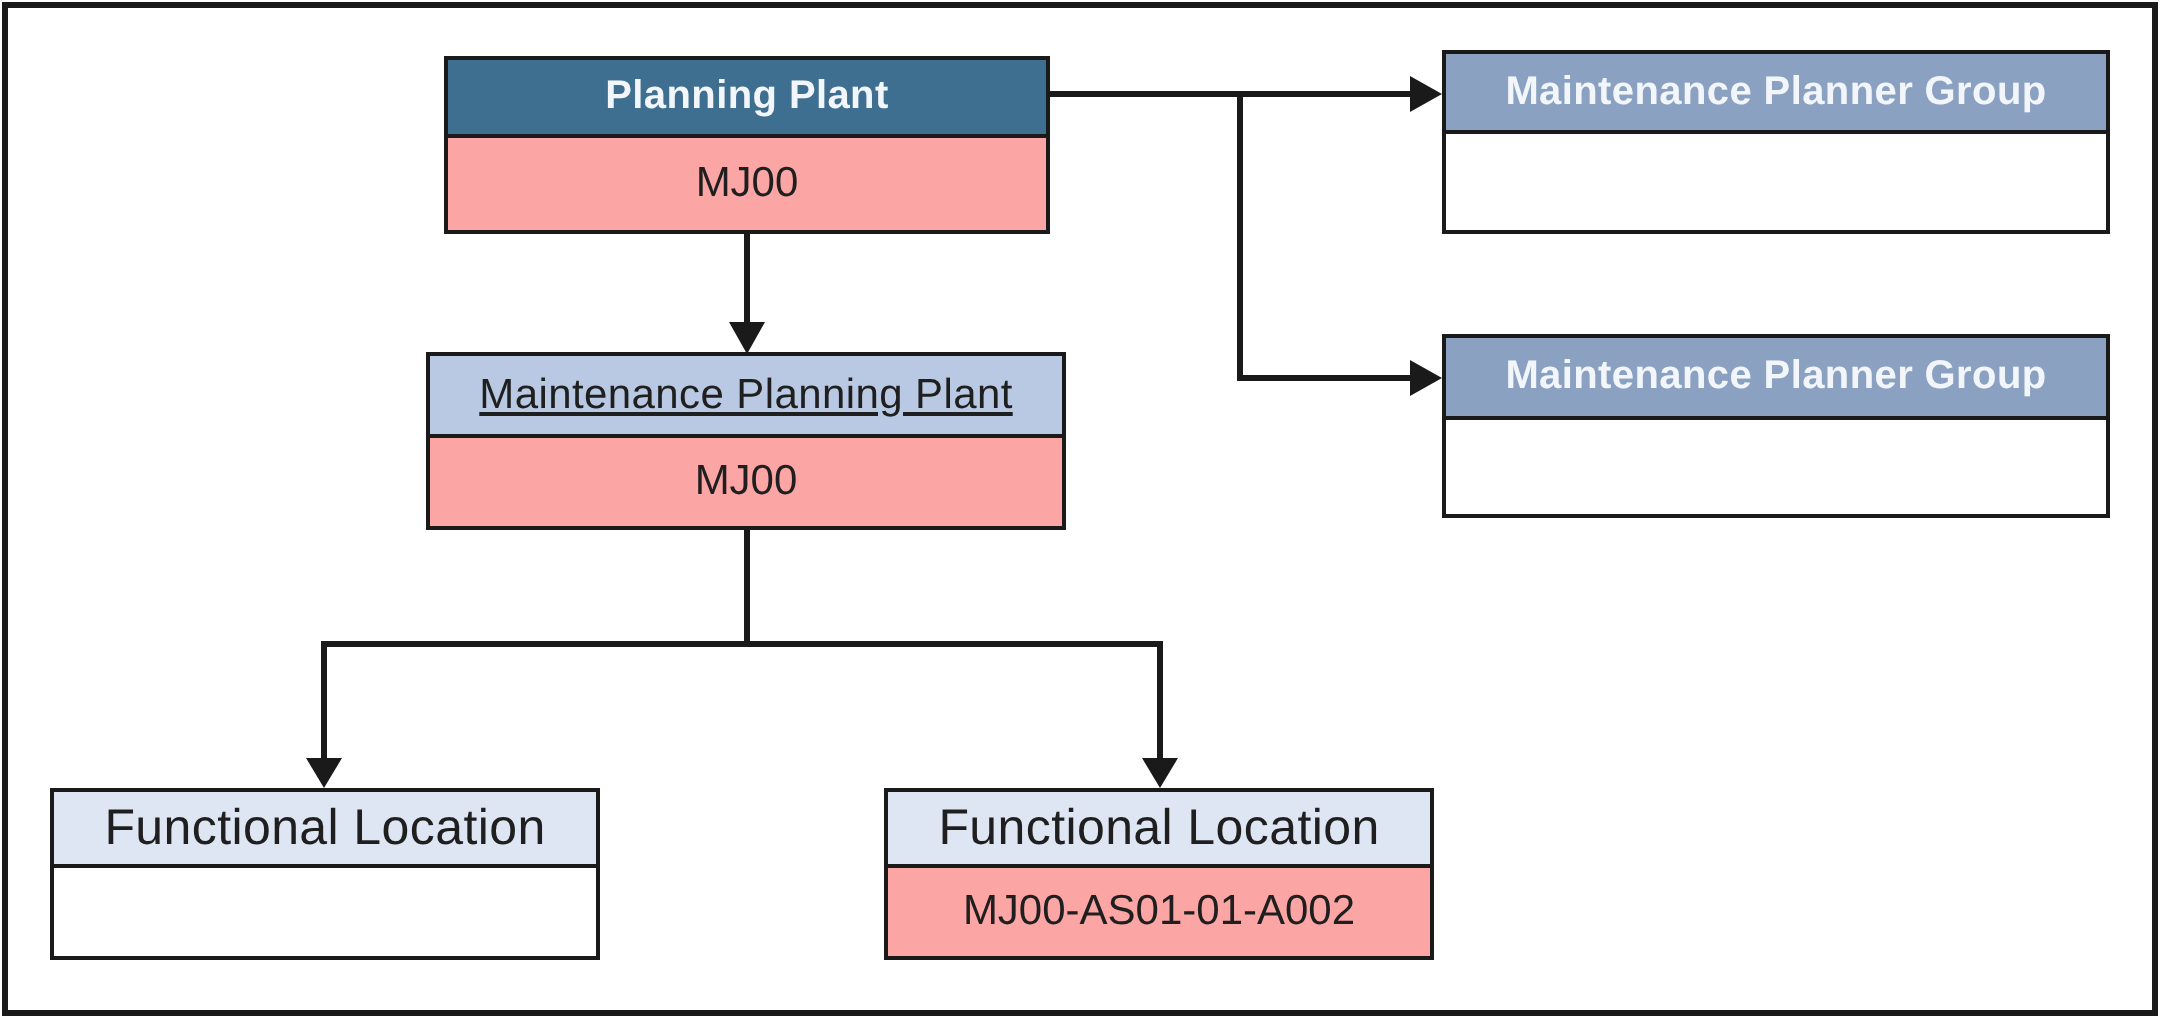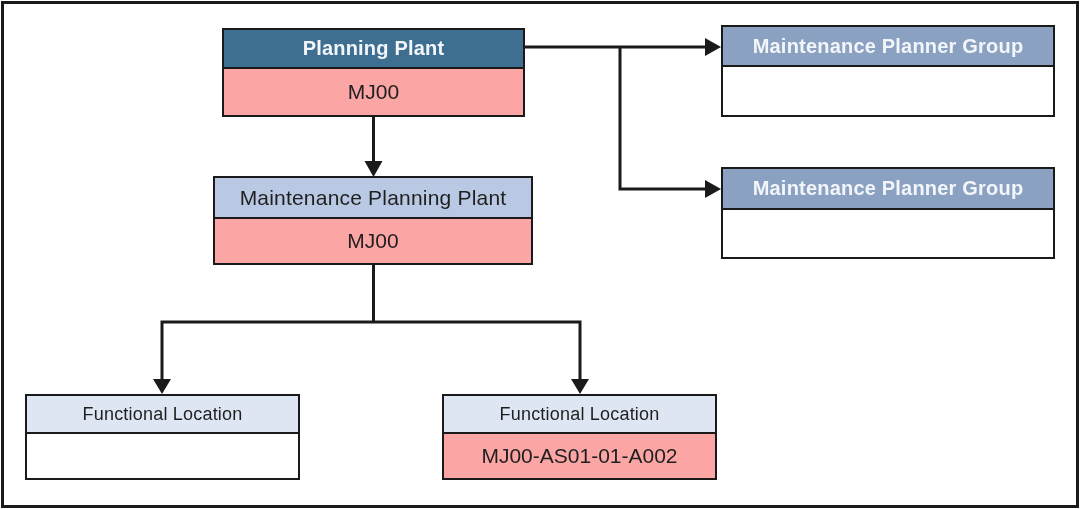--- a/index.html
+++ b/index.html
@@ -63,26 +63,27 @@
   .hdr-mid{
     background:var(--planner-group-header);
     color:var(--header-text-light);
     font-weight:bold;
   }
   .hdr-light{
     background:var(--maintenance-planning-plant-header);
     color:var(--text-dark);
     font-weight:normal;
     font-size:21px;
+    text-decoration:underline;
   }
   .hdr-pale{
     background:var(--functional-location-header);
     color:var(--text-dark);
     font-weight:normal;
-    font-size:18px;
+    font-size:25px;
   }
   
   .n-planning-plant{left:222px;top:28px;width:303px;height:89px;}
   .n-planning-plant .node-header{height:39px;}
   .n-mpg-910{left:721px;top:25px;width:334px;height:92px;}
   .n-mpg-910 .node-header{height:40px;}
   .n-mpg-920{left:721px;top:167px;width:334px;height:92px;}
   .n-mpg-920 .node-header{height:41px;}
   .n-mpp{left:213px;top:176px;width:320px;height:89px;}
   .n-mpp .node-header{height:41px;}

